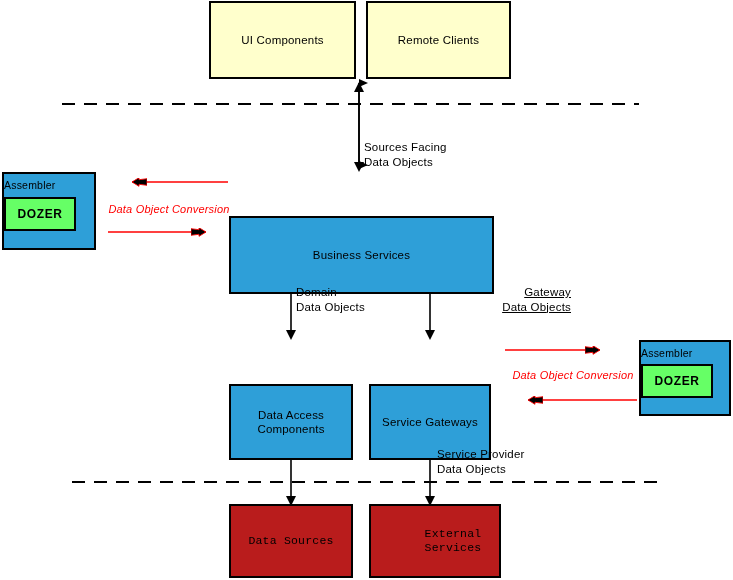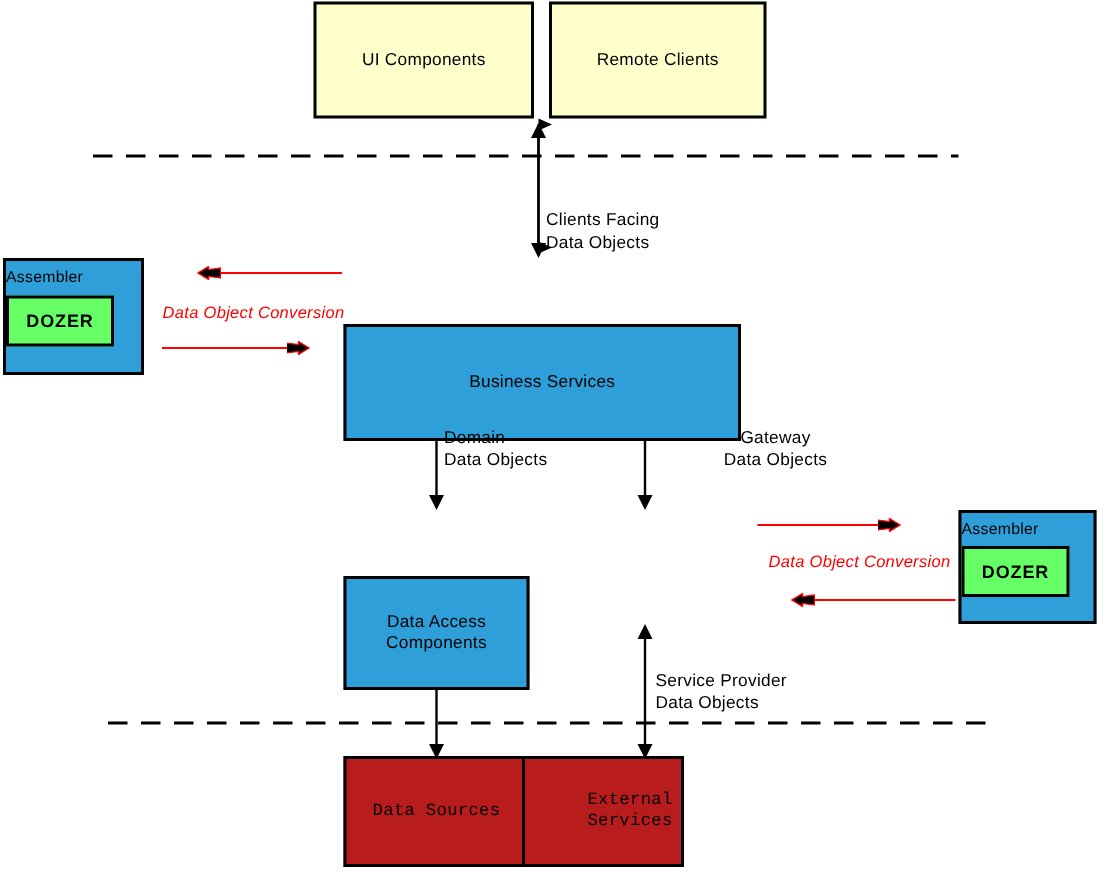--- a/index.html
+++ b/index.html
@@ -145,21 +145,21 @@
 
   <div class="box client" style="left:366px; top:1px; width:145px; height:78px;">
     <span>Remote Clients</span>
   </div>
 
   <div class="box client" style="left:209px; top:1px; width:147px; height:78px;">
     <span>UI Components</span>
   </div>
 
   <div class="label" style="left:364px; top:125px; width:160px; text-align:left;">
-    <span>Clients Facing
+    <span>Sources Facing
 Data Objects</span>
   </div>
 
   <div class="assembler" style="left:2px; top:172px; width:94px; height:78px;">
     <div class="assembler-title">Assembler</div>
     <div class="dozer" style="width:72px; height:34px; margin-top:6px;">DOZER</div>
   </div>
 
   <div class="label red" style="left:106px; top:202px; width:126px;">
     <span>Data Object Conversion</span>
@@ -167,46 +167,49 @@
 
   <div class="box service" style="left:229px; top:172px; width:265px; height:78px;">
     <span>Business Services</span>
   </div>
 
   <div class="label" style="left:296px; top:270px; width:130px; text-align:left;">
     <span>Domain
 Data Objects</span>
   </div>
 
-  <div class="label" style="left:452px; top:270px; width:130px; text-align:center;">
+  <div class="label" style="left:441px; top:270px; width:130px; text-align:right;text-decoration:underline;">
     <span>Gateway
 Data Objects</span>
   </div>
 
   <div class="box service" style="left:229px; top:340px; width:124px; height:76px;">
     <span>Data Access
 Components</span>
   </div>
 
+  <div class="box service" style="left:369px; top:340px; width:122px; height:76px;">
+    <span>Service Gateways</span>
+  </div>
 
   <div class="label red" style="left:508px; top:368px; width:130px;">
     <span>Data Object Conversion</span>
   </div>
 
   <div class="assembler" style="left:639px; top:340px; width:92px; height:76px;">
     <div class="assembler-title">Assembler</div>
     <div class="dozer" style="width:72px; height:34px; margin-top:5px;">DOZER</div>
   </div>
 
   <div class="label" style="left:437px; top:432px; width:160px; text-align:left;">
     <span>Service Provider
 Data Objects</span>
   </div>
 
   <div class="box source" style="left:229px; top:504px; width:124px; height:74px;">
     <span>Data Sources</span>
   </div>
 
-  <div class="box source" style="left:348px; top:504px; width:108px; height:74px;padding-left:36px;">
+  <div class="box source" style="left:369px; top:504px; width:132px; height:74px;padding-left:36px;">
     <span>External Services</span>
   </div>
 
 </div>
 
 </body></html>

